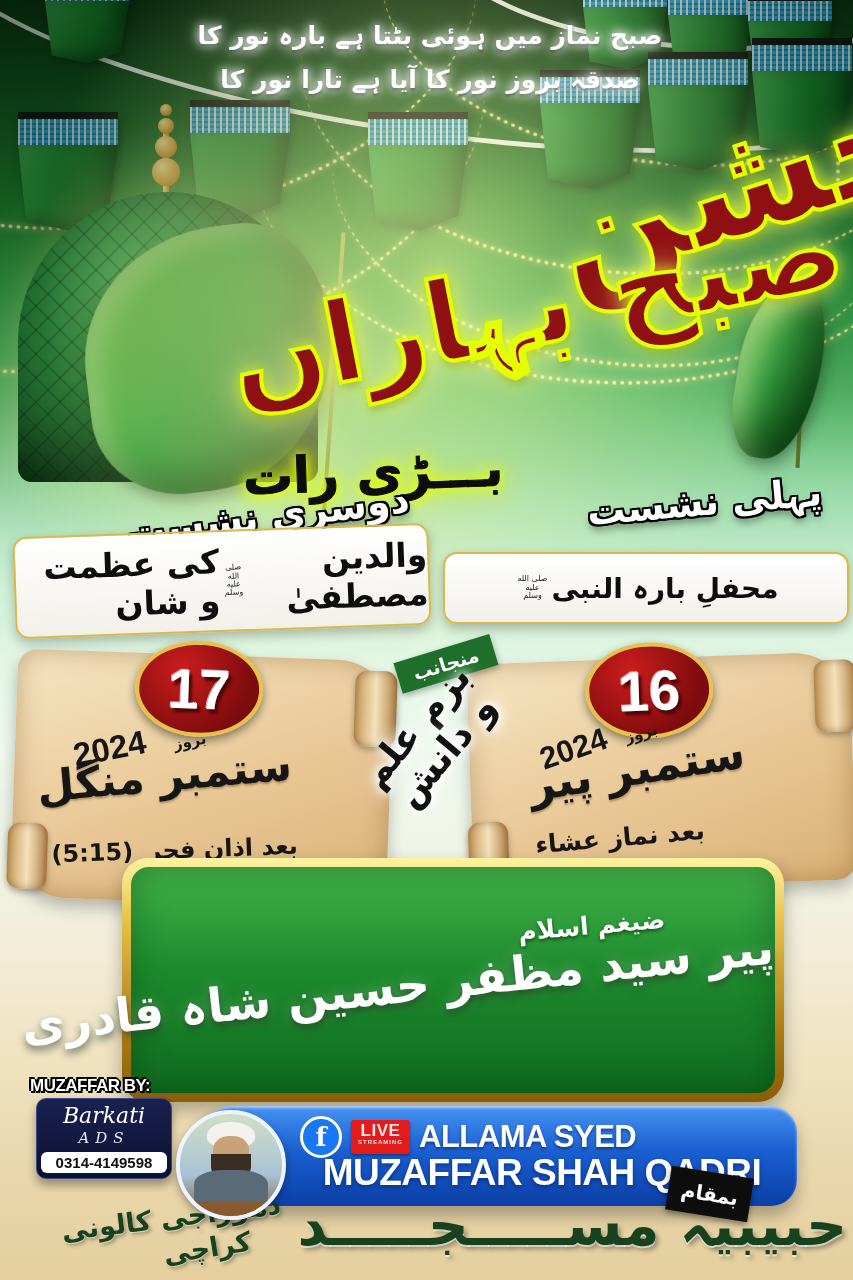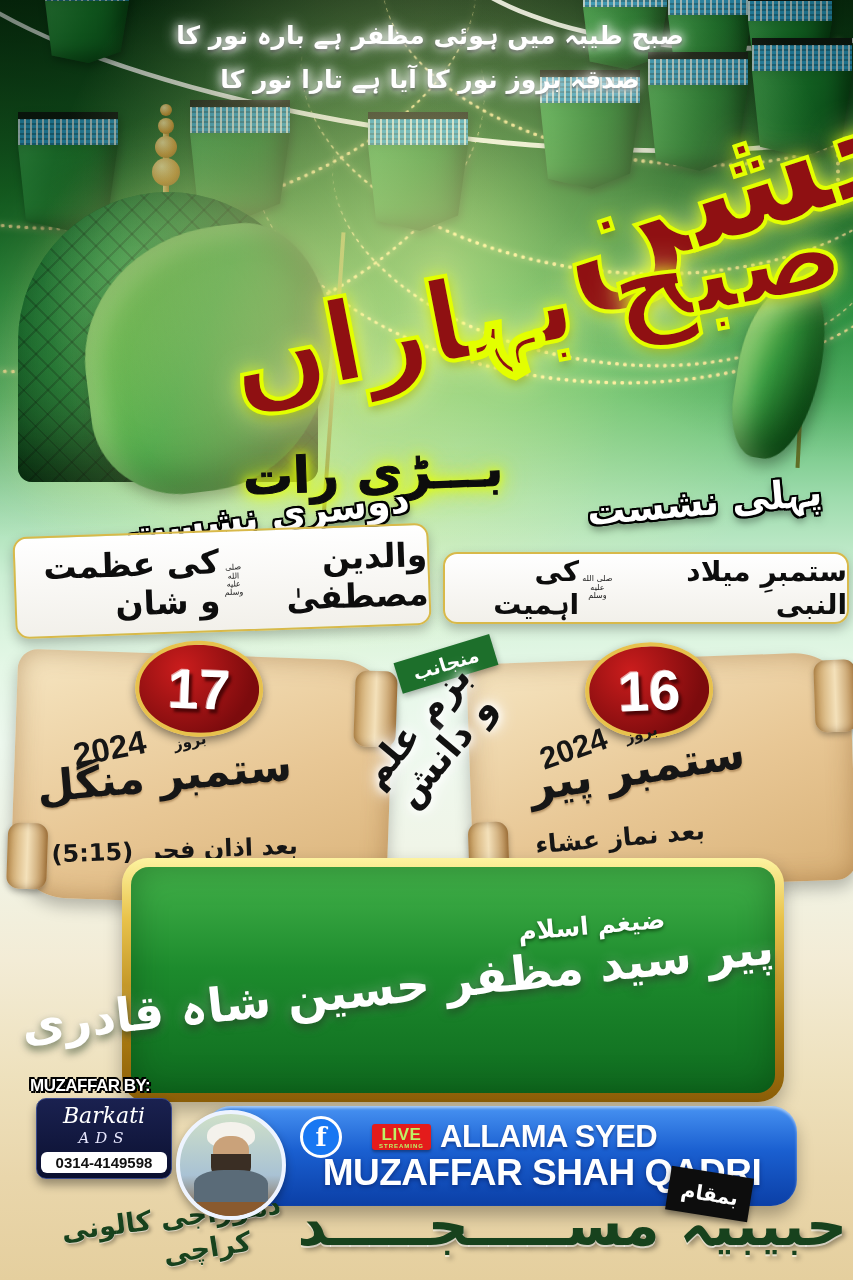--- a/index.html
+++ b/index.html
@@ -138,22 +138,22 @@
     background:linear-gradient(180deg,#cfe0c8 0%,#a9c2d4 60%,#7d5b3a 100%);box-shadow:0 4px 8px rgba(0,0,0,.35);}
   .turban{position:absolute;left:27px;top:8px;width:48px;height:26px;border-radius:50% 50% 40% 40%;background:#f4f2ec;}
   .face{position:absolute;left:33px;top:22px;width:36px;height:30px;border-radius:45%;background:#caa27a;}
   .beard{position:absolute;left:31px;top:40px;width:40px;height:26px;border-radius:0 0 50% 50%;background:#3a2e24;}
   .robe{position:absolute;left:14px;top:56px;width:74px;height:34px;border-radius:40% 40% 0 0;background:#5a6b78;}
   .desk{position:absolute;left:0;bottom:0;width:100%;height:14px;background:#8a5a2e;}
   .live-row1{position:absolute;left:300px;top:1116px;z-index:7;display:flex;align-items:center;gap:9px;}
   .fb{width:36px;height:36px;border-radius:50%;background:#1877f2;border:3px solid #fff;
     display:flex;align-items:center;justify-content:center;color:#fff;font-weight:bold;
     font-family:"DejaVu Serif",serif;font-size:26px;line-height:1;}
-  .livebadge{background:#e41b1b;color:#bef264;text-align:center;border-radius:3px;padding:2px 7px 1px;
-    font-family:"Liberation Sans",sans-serif;line-height:1;box-shadow:0 2px 3px rgba(0,0,0,.35);margin-left:21px;}
+  .livebadge{background:#e41b1b;color:#e5e5e5;text-align:center;border-radius:3px;padding:2px 7px 9px;
+    font-family:"Liberation Sans",sans-serif;line-height:1;box-shadow:0 2px 3px rgba(0,0,0,.35);}
   .livebadge .l1{font-size:17px;font-weight:bold;letter-spacing:.5px;}
   .livebadge .l2{font-size:6px;font-weight:bold;letter-spacing:1px;}
   .live-t1{color:#fff;font-family:"Liberation Sans",sans-serif;font-weight:bold;font-size:31px;
     letter-spacing:-.5px;text-shadow:0 2px 3px rgba(0,20,80,.5);}
   .live-t2{position:absolute;left:292px;top:1152px;width:500px;text-align:center;z-index:7;color:#fff;
     font-family:"Liberation Sans",sans-serif;font-weight:bold;font-size:37px;letter-spacing:-.5px;
     text-shadow:0 2px 4px rgba(0,20,80,.5);}
 
   .venue-badge{position:absolute;left:668px;top:1172px;z-index:7;direction:rtl;background:#0d0d0d;
     color:#fff;font-size:20px;font-weight:bold;padding:10px 13px;transform:rotate(9deg);
@@ -234,33 +234,32 @@
   <div class="pole" style="left:330px;top:232px;height:330px;transform:rotate(4deg);"></div>
   <div class="bigflag" style="left:85px;top:228px;width:248px;height:262px;transform:rotate(-7deg);">
       <div class="cloth"></div>
     </div>
   <div class="pole" style="left:800px;top:296px;height:172px;transform:rotate(3deg);"></div>
   <div class="bigflag" style="left:738px;top:282px;width:82px;height:178px;transform:rotate(9deg);">
       <div class="cloth"></div>
     </div>
 
   <div class="couplet urdu">
-    <div>صبح طیبہ میں ہوئی مظفر ہے بارہ نور کا</div>
+    <div>صبح نماز میں ہوئی بٹتا ہے بارہ نور کا</div>
     <div>صدقہ بروز نور کا آیا ہے تارا نور کا</div>
   </div>
 
   <div class="title-w1 urdu">جشن</div>
   <div class="title-w2 urdu">صبح بہاراں</div>
   <div class="subtitle urdu">بـــڑی رات</div>
 
   <div class="s-label urdu" style="left:562px;top:480px;width:285px;transform:rotate(-5deg);">پہلی نشست</div>
   <div class="s-box urdu" style="left:443px;top:552px;width:402px;height:68px;font-size:28px;">
-    <span>ستمبرِ میلاد النبی</span>
+    <span>محفلِ بارہ النبی</span>
       <span class="hon">صلى الله عليه وسلم</span>
-      <span>کی اہمیت</span>
   </div>
 
   <div class="s-label urdu" style="left:118px;top:494px;width:300px;transform:rotate(-7deg);">دوسری نشست</div>
   <div class="s-box urdu" style="left:14px;top:530px;width:412px;height:98px;font-size:33px;transform:rotate(-2deg);">
     <span>والدین مصطفیٰ</span>
       <span class="hon">صلى الله عليه وسلم</span>
       <span>کی عظمت و شان</span>
   </div>
 
   <div class="scroll" style="left:470px;top:658px;width:383px;height:228px;transform:rotate(-2deg);">

